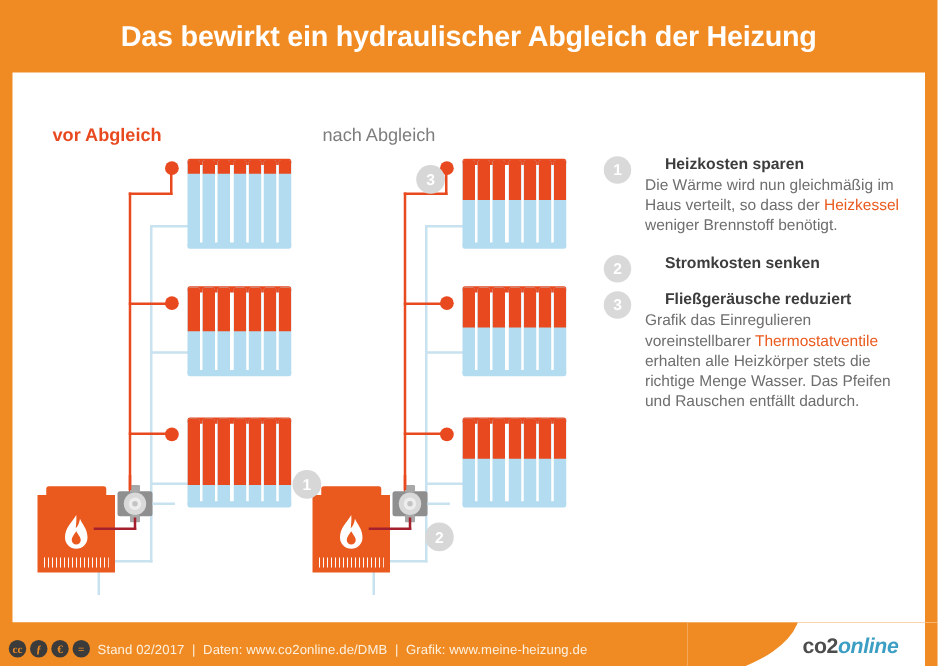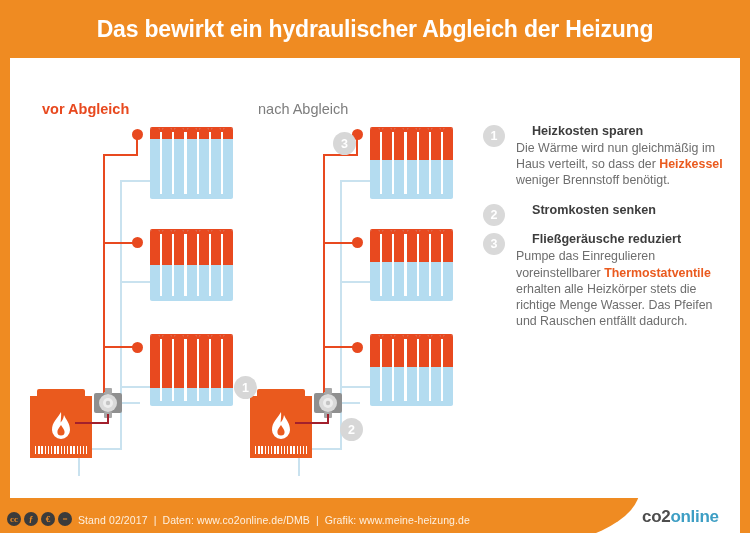--- a/index.html
+++ b/index.html
@@ -73,42 +73,42 @@
 
   
   .points { position:absolute; left:483px; top:124px; width:240px; }
   .point { position:relative; padding-left:33px; margin-bottom:15px; }
   .pbadge { position:absolute; left:0; top:1px; width:22px; height:22px;
             border-radius:50%; background:#d9d9d9; color:#ffffff;
             font-size:12.5px; font-weight:bold;
             display:flex; align-items:center; justify-content:center; }
   .ptitle { font-size:12.6px; font-weight:bold; color:#3d3d3d; margin-bottom:2px;padding-left:16px; }
   .pbody { font-size:12.4px; color:#6e6e6e; line-height:1.30; }
-  .hl { color:#ea5a1e; font-weight:bold; }
+  .hl { color:#ea5a1e; font-weight:normal; }
 
   
   .footer { position:absolute; left:0; top:498px; width:750px; height:35px;
             background:#ef8b22; }
   .cc { position:absolute; left:7px; top:512px; display:flex; gap:3px; }
   .ccb { width:14px; height:14px; border-radius:50%; background:#3b3b3b;
          color:#ef8b22; font-size:9px; font-weight:bold;
          display:flex; align-items:center; justify-content:center;
          font-family:"Liberation Serif", serif;text-align:right; }
   .foot-text { position:absolute; left:78px; top:514px; font-size:10.5px;
                color:#fdf0e0; white-space:nowrap; letter-spacing:0.1px; }
   .foot-sep { padding:0 6px; }
 
   .logo-area { position:absolute; right:0; top:498px; width:200px; height:35px;
                background:#ffffff; overflow:hidden; }
   .logo-curve { position:absolute; left:-40px; top:-10px; width:130px; height:60px;
                 background:#ef8b22; border-radius:0 0 100% 0; }
   .logo-text { position:absolute; left:92px; top:9px; font-size:17px;
                font-weight:bold; letter-spacing:-0.3px; }
   .logo-text .a { color:#4d4d4d; }
-  .logo-text .b { color:#3d9ec4; }
+  .logo-text .b { color:#3d9ec4;font-style:italic; }
   .logo-bar { position:absolute; right:0; top:0; width:10px; height:35px;
               background:#ef8b22; }
 </style>
 </head>
 <body>
 
 <div id="root">
 
   <div class="header">
     <h1>Das bewirkt ein hydraulischer Abgleich der Heizung</h1>
@@ -399,21 +399,21 @@
     </div>
 
     <div class="point">
       <div class="pbadge">2</div>
       <div class="ptitle">Stromkosten senken</div>
     </div>
 
     <div class="point">
       <div class="pbadge">3</div>
       <div class="ptitle">Fließgeräusche reduziert</div>
-      <div class="pbody"><span>Pumpe das Einregulieren voreinstellbarer </span><span class="hl">Thermostatventile</span><span> erhalten alle Heizkörper stets die richtige Menge Wasser. Das Pfeifen und Rauschen entfällt dadurch.</span></div>
+      <div class="pbody"><span>Grafik das Einregulieren voreinstellbarer </span><span class="hl">Thermostatventile</span><span> erhalten alle Heizkörper stets die richtige Menge Wasser. Das Pfeifen und Rauschen entfällt dadurch.</span></div>
     </div>
   </div>
 
   <div class="footer"></div>
 
   <div class="cc">
     <div class="ccb">cc</div>
     <div class="ccb">ƒ</div>
     <div class="ccb">€</div>
     <div class="ccb">=</div>

